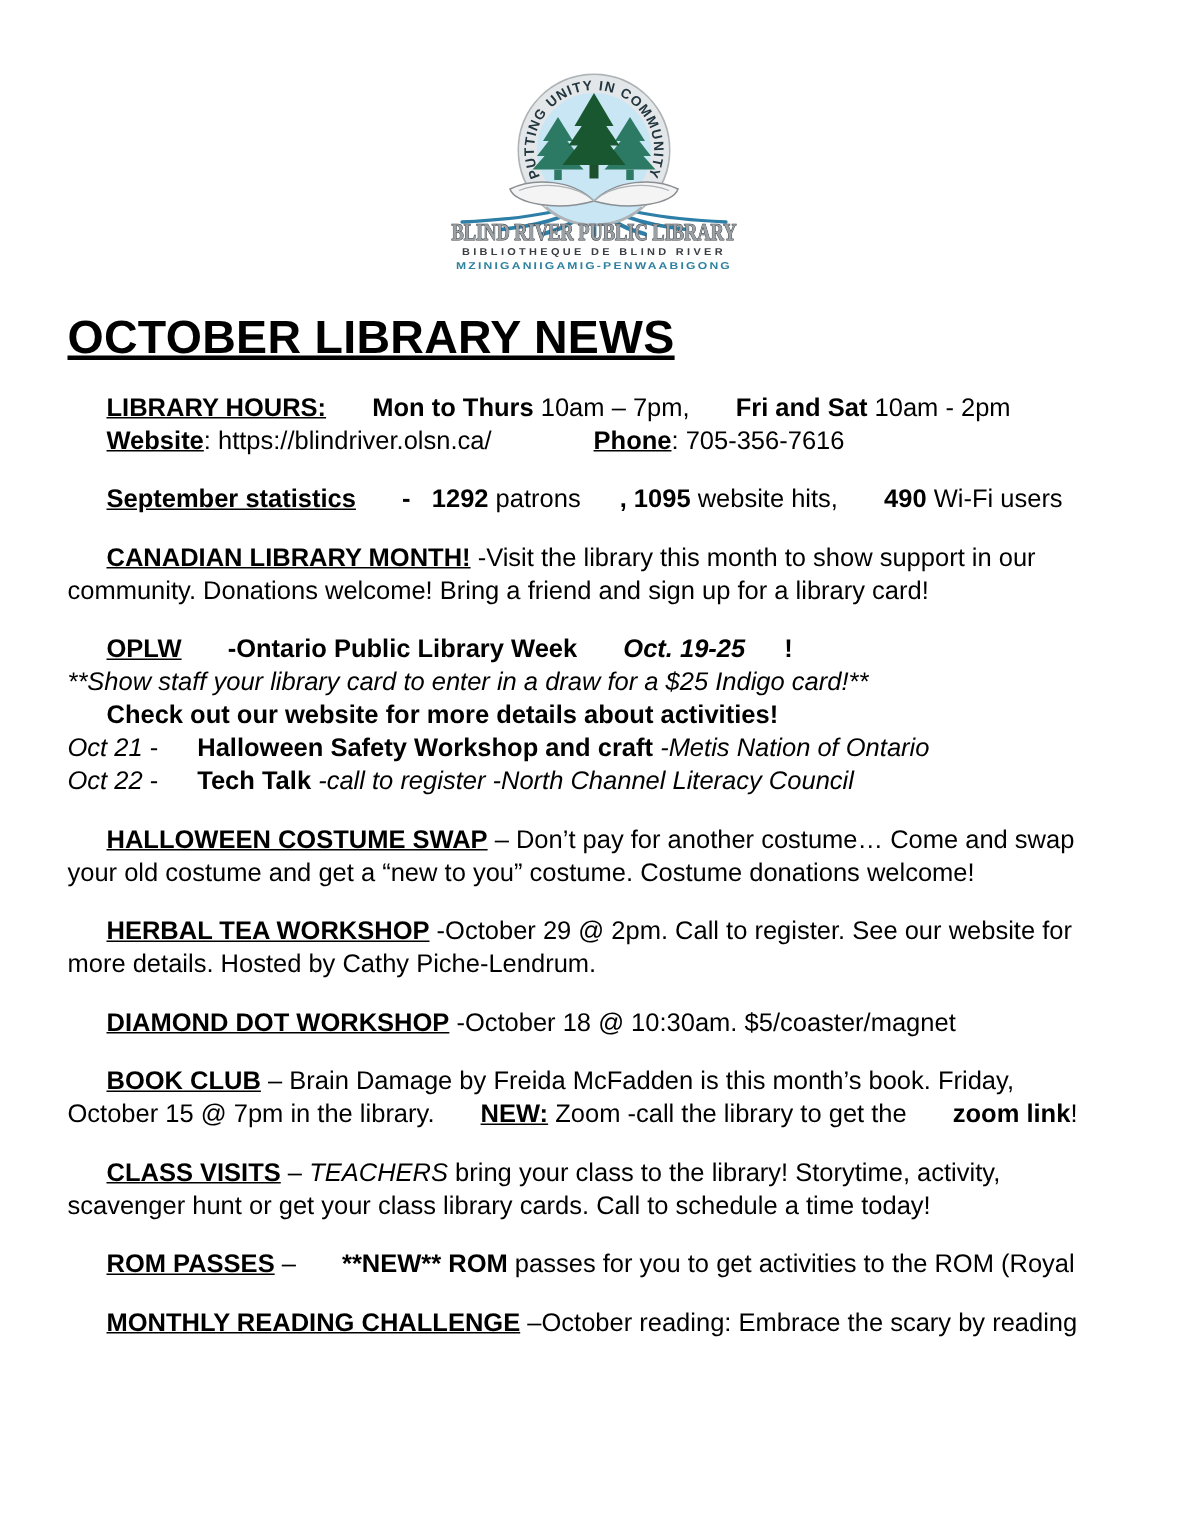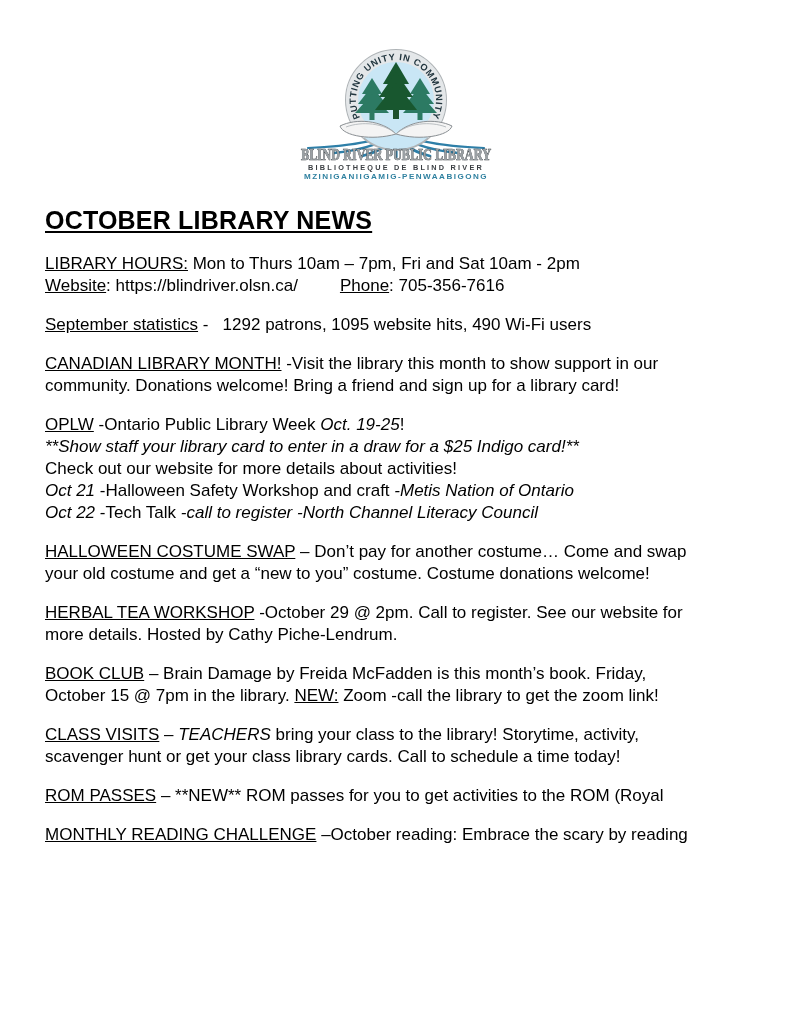--- a/index.html
+++ b/index.html
@@ -16,31 +16,31 @@
     width: 791px;
     height: 1024px;
     padding: 44px 45px 0 45px;
   }
   .logo-wrap {
     width: 200px;
     margin: 0 auto;
   }
   .page-title {
     margin: 20px 0 18px 0;
-    font-size: 25px;
+    font-size: 31px;
     font-weight: bold;
     text-decoration: underline;
     letter-spacing: 0.2px;
   }
   .para {
     margin: 0 0 17px 0;
     font-size: 17px;
     line-height: 22px;
   }
-  .para .b { font-weight: normal; }
+  .para .b { font-weight: bold; margin-left: 26px; }
   .para .i { font-style: italic; text-align: center; }
   .para .u { text-decoration: underline; }
   .para .sp { display: inline-block; height: 1px; }
   .logo-name-en {
     font-family: "Liberation Serif", serif;
     font-weight: bold;
   }
   .logo-sub {
     font-family: "Liberation Sans", sans-serif;
     font-weight: bold;
@@ -115,19 +115,20 @@
 
   <h1 class="page-title">OCTOBER LIBRARY NEWS</h1>
 
   <div>
       <p class="para"><span class="b u">LIBRARY HOURS:</span><span class="b"> Mon to Thurs</span><span> 10am – 7pm, </span><span class="b">Fri and Sat</span><span> 10am - 2pm</span><br><span class="b u">Website</span><span>: https://blindriver.olsn.ca/</span><span class="sp" style="width: 42px;"></span><span class="b u">Phone</span><span>: 705-356-7616</span></p>
       <p class="para"><span class="b u">September statistics</span><span class="b"> -&nbsp;&nbsp; 1292</span><span> patrons</span><span class="b">, 1095</span><span> website hits, </span><span class="b">490</span><span> Wi-Fi users</span></p>
       <p class="para"><span class="b u">CANADIAN LIBRARY MONTH!</span><span> -Visit the library this month to show support in our</span><br><span>community. Donations welcome! Bring a friend and sign up for a library card!</span></p>
       <p class="para"><span class="b u">OPLW</span><span class="b"> -Ontario Public Library Week </span><span class="b i">Oct. 19-25</span><span class="b">!</span><br><span class="i">**Show staff your library card to enter in a draw for a $25 Indigo card!**</span><br><span class="b">Check out our website for more details about activities!</span><br><span class="i">Oct 21 </span><span>-</span><span class="b">Halloween Safety Workshop and craft</span><span> </span><span class="i">-Metis Nation of Ontario</span><br><span class="i">Oct 22 </span><span>-</span><span class="b">Tech Talk</span><span> </span><span class="i">-call to register -North Channel Literacy Council</span></p>
       <p class="para"><span class="b u">HALLOWEEN COSTUME SWAP</span><span> – Don’t pay for another costume… Come and swap</span><br><span>your old costume and get a “new to you” costume. Costume donations welcome!</span></p>
       <p class="para"><span class="b u">HERBAL TEA WORKSHOP</span><span> -October 29 @ 2pm. Call to register. See our website for</span><br><span>more details. Hosted by Cathy Piche-Lendrum.</span></p>
+      <p class="para"><span class="b u">DIAMOND DOT WORKSHOP</span><span> -October 18 @ 10:30am. $5/coaster/magnet</span></p>
       <p class="para"><span class="b u">BOOK CLUB</span><span> – Brain Damage by Freida McFadden is this month’s book. Friday,</span><br><span>October 15 @ 7pm in the library. </span><span class="b u">NEW:</span><span> Zoom -call the library to get the </span><span class="b">zoom link</span><span>!</span></p>
       <p class="para"><span class="b u">CLASS VISITS</span><span> – </span><span class="i">TEACHERS</span><span> bring your class to the library! Storytime, activity,</span><br><span>scavenger hunt or get your class library cards. Call to schedule a time today!</span></p>
       <p class="para"><span class="b u">ROM PASSES</span><span> – </span><span class="b">**NEW** ROM</span><span> passes for you to get activities to the ROM (Royal</span><br></p>
       <p class="para"><span class="b u">MONTHLY READING CHALLENGE</span><span> –October reading: Embrace the scary by reading</span><br></p>
     </div>
 
 </div>
 
 </body></html>

